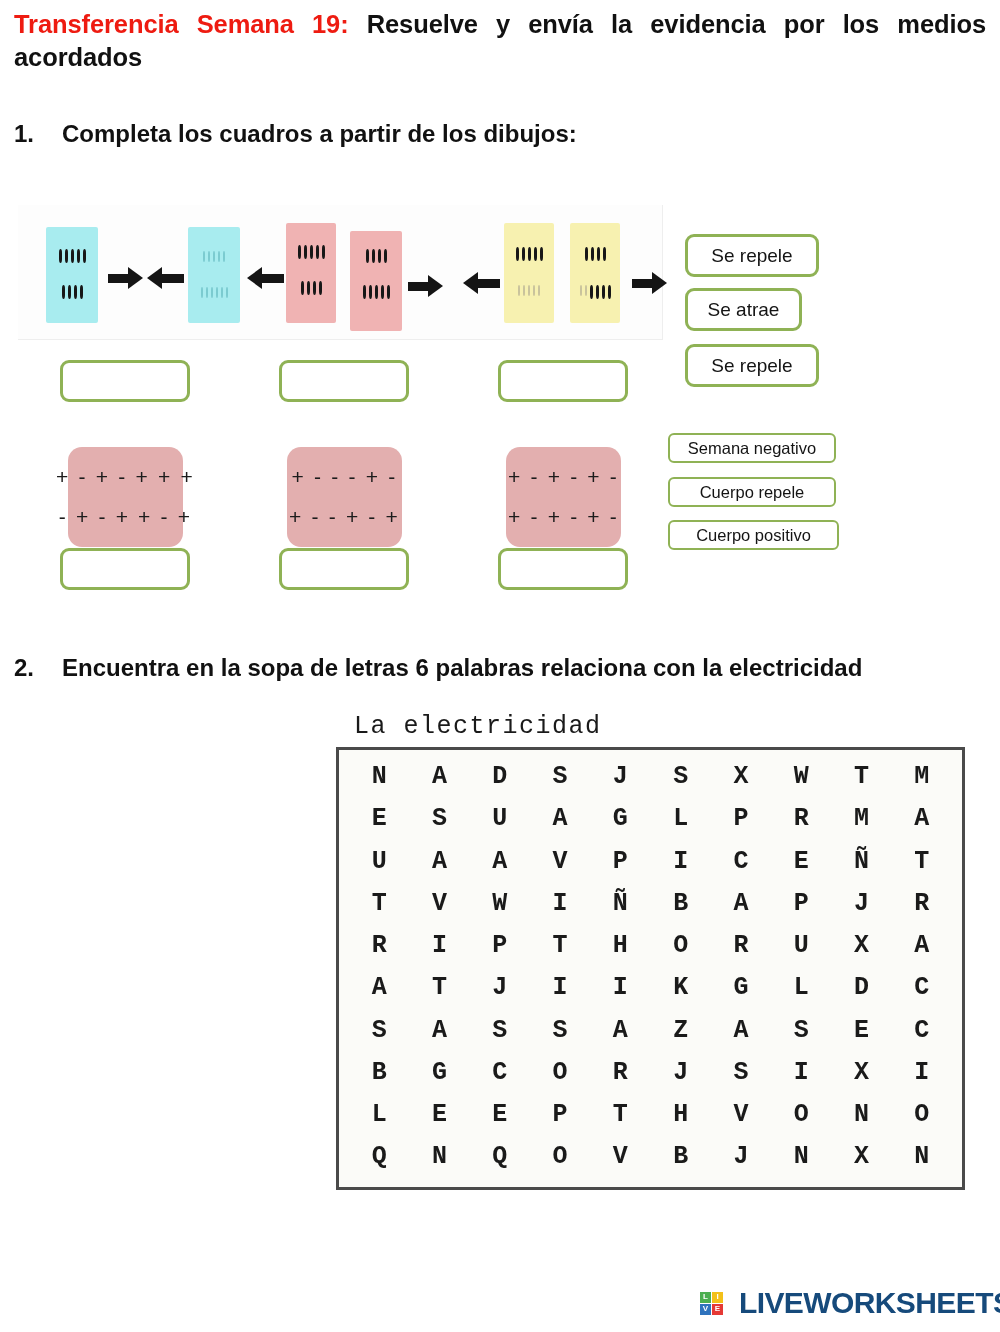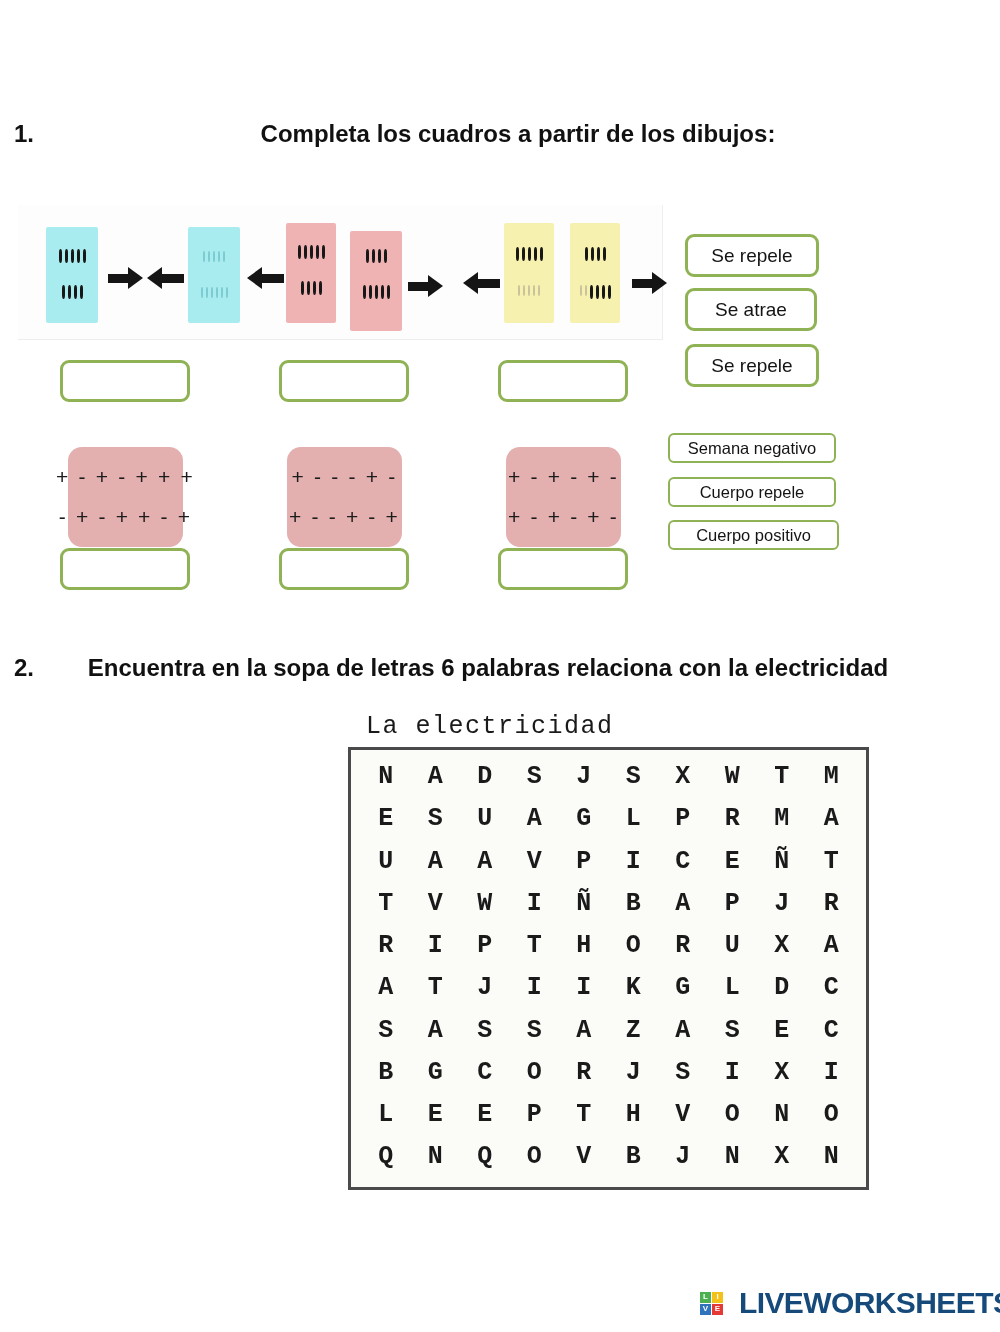--- a/index.html
+++ b/index.html
@@ -34,21 +34,21 @@
   .q-item {
     position: absolute;
     display: flex;
     align-items: flex-start;
     font-size: 24px;
     font-weight: bold;
     line-height: 1.32;
     color: #111;
   }
   .q-num { width: 48px; flex: 0 0 48px; }
-  .q-text { flex: 1 1 auto; text-align: center; }
+  .q-text { flex: 1 1 auto; }
 
   #q1 { left: 14px; top: 118px; width: 960px; }
   #q2 { left: 14px; top: 652px; width: 900px; }
 
   
   .diagram-strip {
     position: absolute;
     left: 18px; top: 205px;
     width: 645px; height: 135px;
     background: #fdfdfd;
@@ -139,21 +139,21 @@
     gap: 16px;
     font-family: "Liberation Sans", sans-serif;
     font-size: 21px;
     color: #1c1c1c;
     letter-spacing: 2.2px;
     font-weight: 500;
   }
   .charge-card .sign-row { white-space: nowrap; }
 
   
-  .ws-wrap { position: absolute; left: 348px; top: 712px; width: 521px; }
+  .ws-wrap { position: absolute; left: 336px; top: 712px; width: 629px; }
   .ws-title {
     font-family: "Liberation Mono", monospace;
     font-size: 25px;
     letter-spacing: 1.5px;
     color: #1a1a1a;
     margin: 0 0 6px 18px;
     font-weight: 500;
   }
   .ws-grid {
     border: 3px solid #4a4a4a;
@@ -204,20 +204,23 @@
     font-size: 30px;
     letter-spacing: -0.6px;
     color: #164a7b;
   }
 </style>
 </head>
 <body>
 
 <div class="page">
 
+  <div class="title-block">
+    <span class="title-red">Transferencia Semana 19:</span><span class="title-black"> Resuelve y envía la evidencia por los medios acordados</span>
+  </div>
 
   <div class="q-item" id="q1">
     <span class="q-num">1.</span>
     <span class="q-text">Completa los cuadros a partir de los dibujos:</span>
   </div>
 
   <div class="diagram-strip">
 
     <div class="pair" style="left:18px; width:200px;">
       <div class="plate cyan" style="left:10px; top:22px; width:52px; height:96px;">
@@ -347,21 +350,21 @@
     </div>
   </div>
 
   <div class="dropbox" style="left:60px;  top:360px; width:130px; height:42px;"></div>
   <div class="dropbox" style="left:279px; top:360px; width:130px; height:42px;"></div>
   <div class="dropbox" style="left:498px; top:360px; width:130px; height:42px;"></div>
 
   <div class="chip" style="left:685px; top:234px; width:134px; height:43px;">
     <span>Se repele</span>
   </div>
-  <div class="chip" style="left:685px; top:288px; width:132px; height:43px;">
+  <div class="chip" style="left:685px; top:288px; width:117px; height:43px;">
     <span>Se atrae</span>
   </div>
   <div class="chip" style="left:685px; top:344px; width:134px; height:43px;">
     <span>Se repele</span>
   </div>
 
   <div class="charge-card" style="left:68px; top:447px; width:115px; height:100px;">
     <span class="sign-row">+ - + - + + +</span>
     <span class="sign-row">- + - + + - +</span>
   </div>

